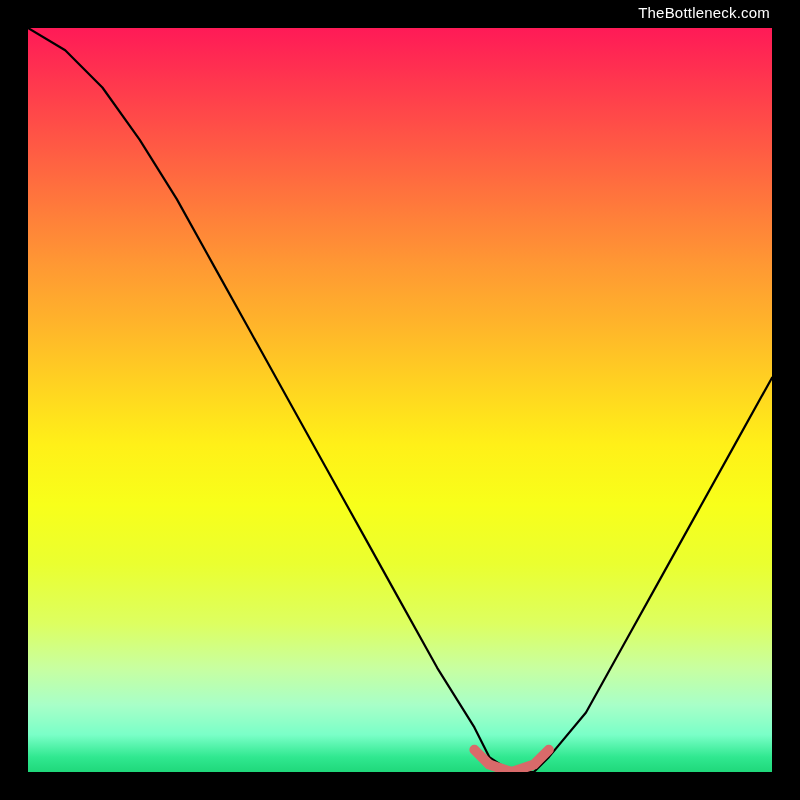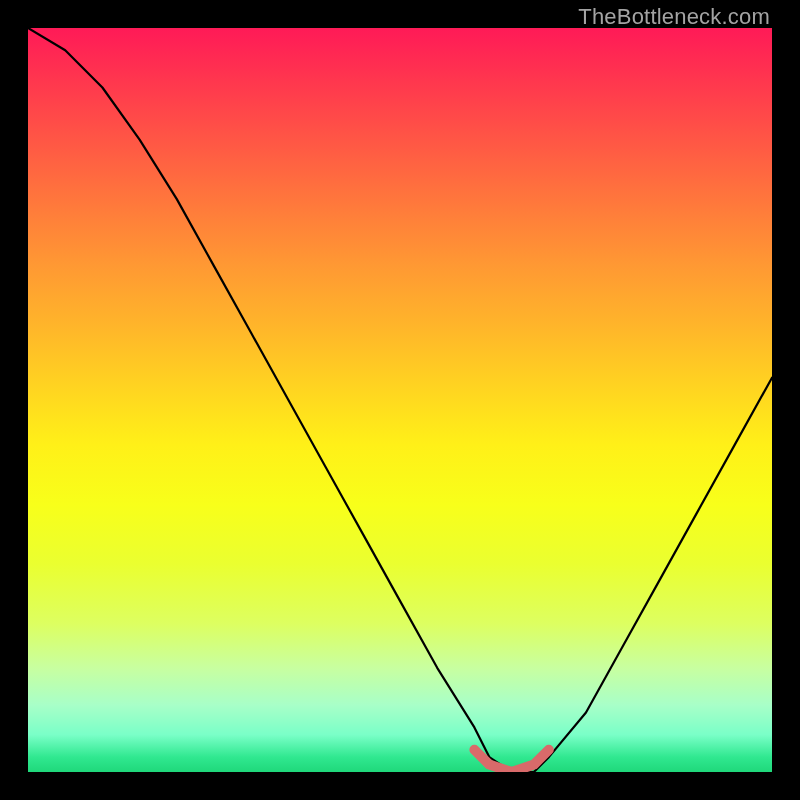--- a/index.html
+++ b/index.html
@@ -39,22 +39,22 @@
       #a8ffc8 91%,
       #7affc8 95%,
       #30e890 98%,
       #1fd87a 100%
     );
   }
   .watermark {
     position: absolute;
     top: 4px;
     right: 30px;
-    color: #a3a3a3;
-    font-size: 22px;
+    color: #ffffff;
+    font-size: 15px;
     font-weight: 500;
     letter-spacing: 0.2px;
     z-index: 20;
   }
   svg.curve {
     position: absolute;
     inset: 0;
     width: 100%;
     height: 100%;
     z-index: 10;

